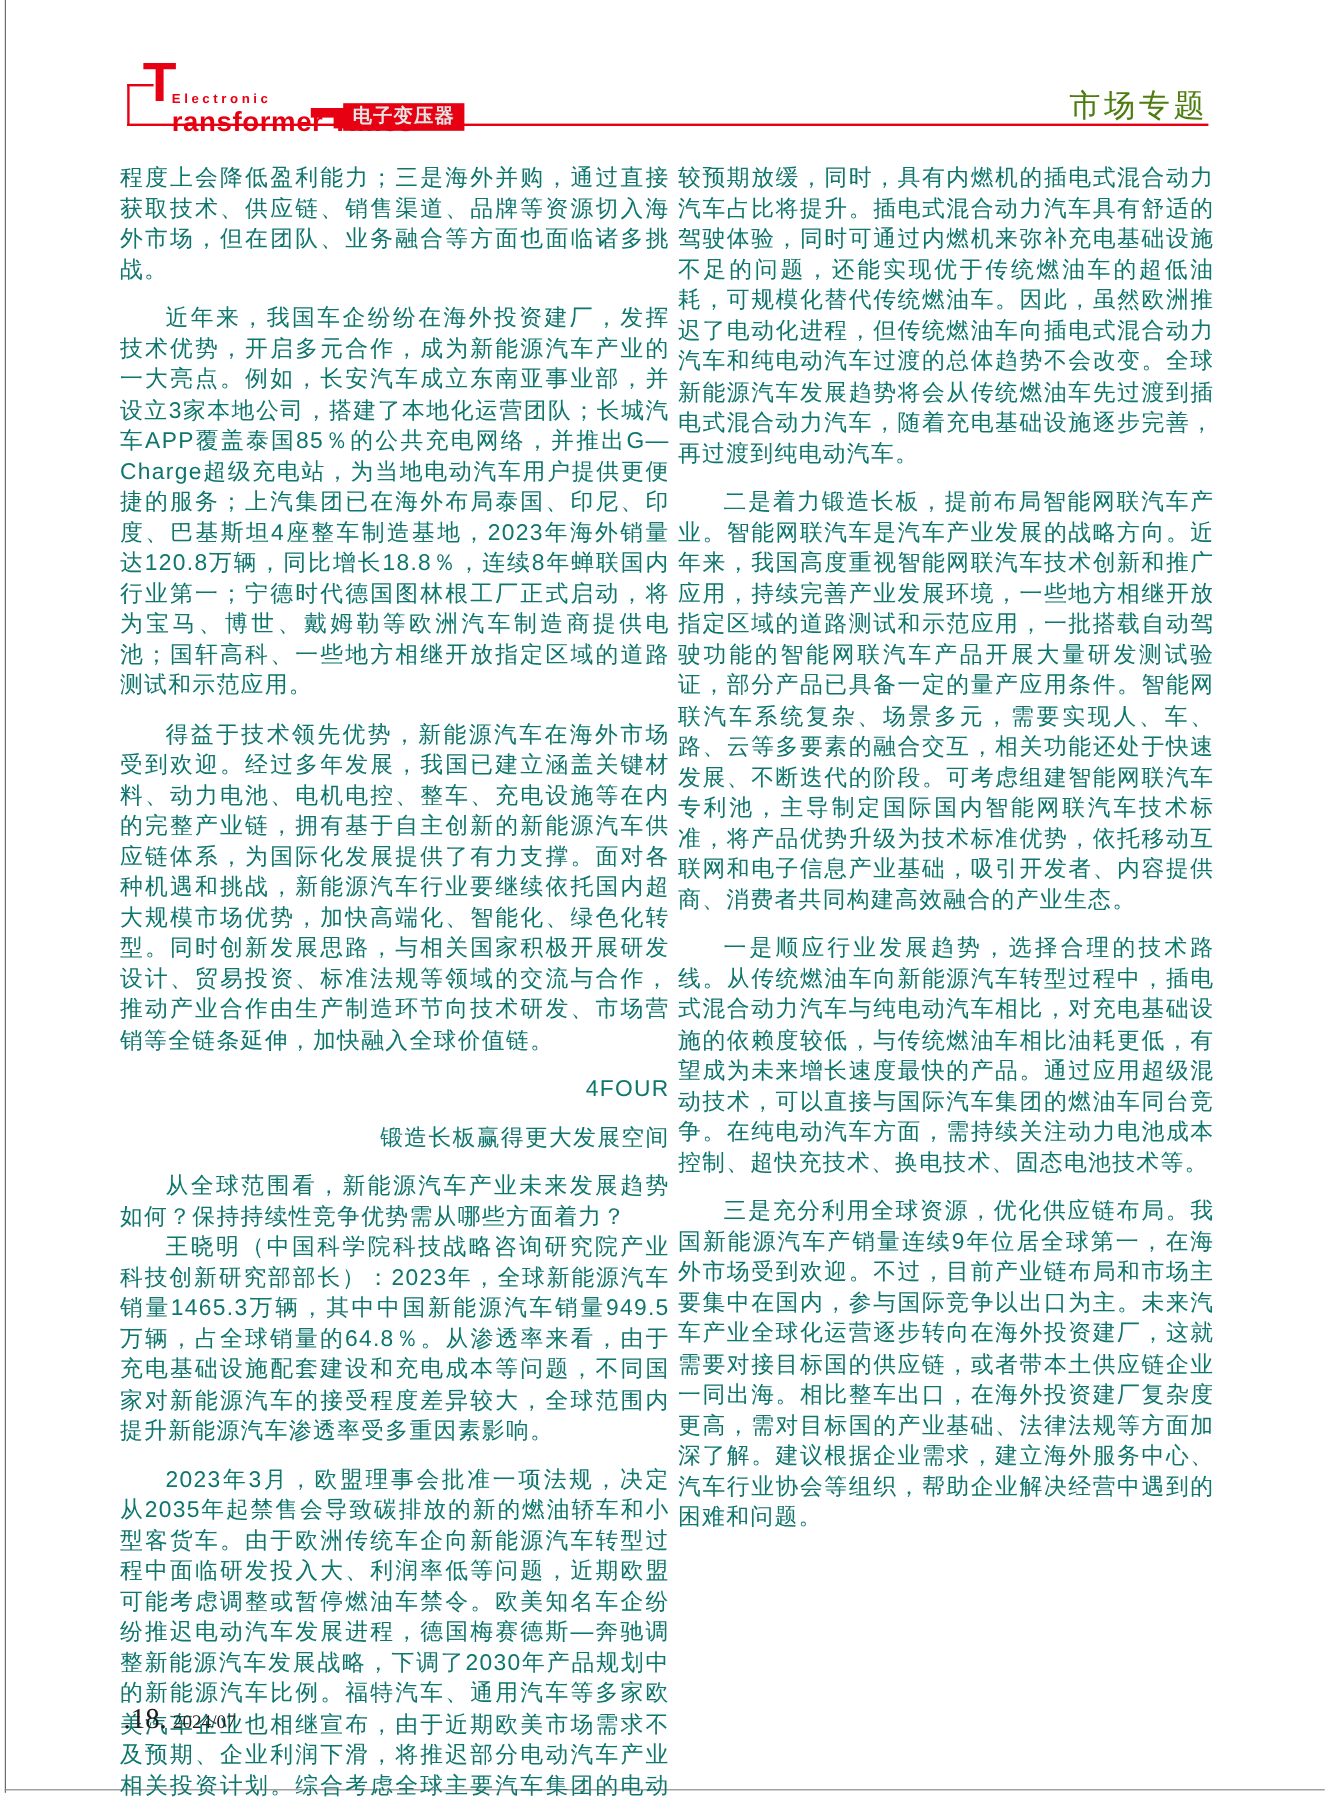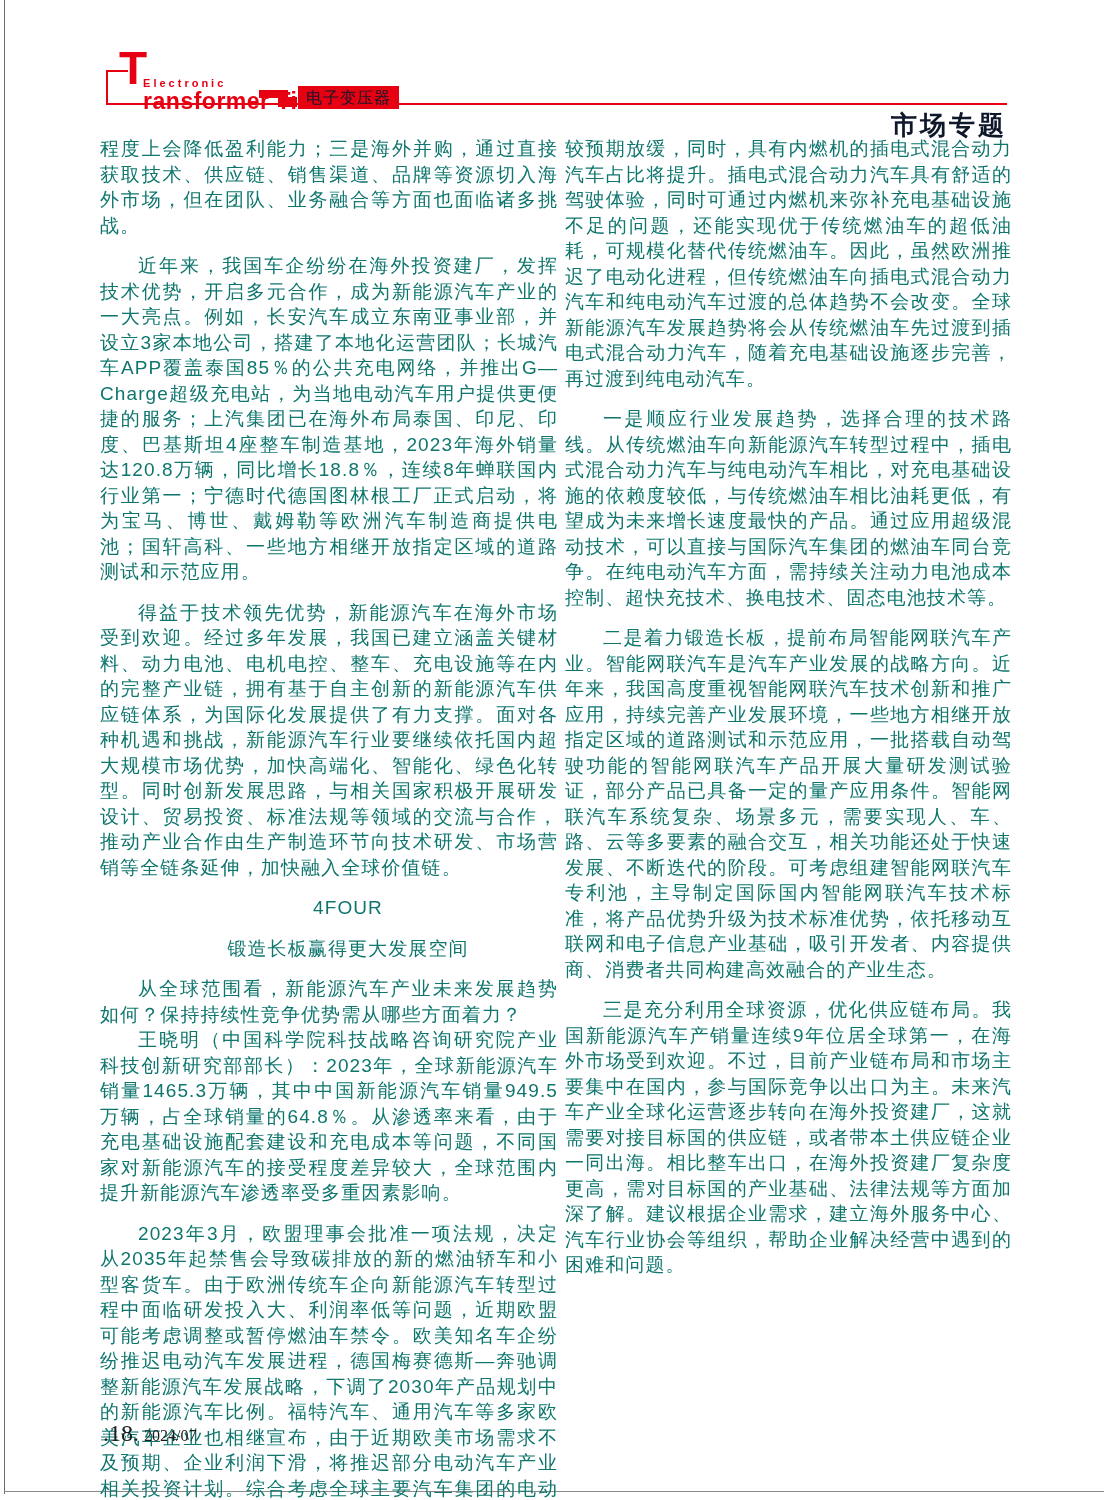--- a/index.html
+++ b/index.html
@@ -16,33 +16,33 @@
   .logo-t{font-size:46px;font-weight:bold;line-height:36px;letter-spacing:-2px;}
   .logo-col{margin-left:-2px;}
   .logo-small{font-size:11px;font-weight:bold;letter-spacing:3px;line-height:11px;margin-top:28px;}
   .logo-main{font-size:23px;font-weight:bold;line-height:24px;letter-spacing:0.5px;white-space:nowrap;}
   .logo-dash{font-weight:bold;}
   .hline-short{position:absolute;left:106px;top:70px;width:22px;height:2px;background:#e60012;}
   .vline{position:absolute;left:106px;top:70px;width:2px;height:35px;background:#e60012;}
   .hline-long{position:absolute;left:106px;top:103px;width:901px;height:2px;background:#e60012;}
   .step1{position:absolute;left:259px;top:90px;width:29px;height:8px;background:#e60012;}
   .step2{position:absolute;left:278px;top:97px;width:19px;height:10px;background:#e60012;}
-  .badge{position:absolute;left:298px;top:86px;height:23px;line-height:23px;background:#e60012;
-         color:#0f172a;font-size:16px;font-weight:normal;padding:0 8px;letter-spacing:1px;white-space:nowrap;}
-  .section-title{position:absolute;top:71px;right:98px;color:#0f172a;font-size:26px;
-         font-weight:bold;letter-spacing:3px;white-space:nowrap;margin-top:37px;}
+  .badge{position:absolute;left:286px;top:86px;height:23px;line-height:23px;background:#e60012;
+         color:#e5e5e5;font-size:16px;font-weight:bold;padding:0 8px;letter-spacing:1px;white-space:nowrap;}
+  .section-title{position:absolute;top:71px;right:98px;color:#4d7c0f;font-size:26px;
+         font-weight:normal;letter-spacing:3px;white-space:nowrap;}
 
   
   .col{position:absolute;top:136px;}
   .col-left{left:100px;width:458px;}
   .col-right{left:565px;width:447px;}
   .col p{margin:0 0 15px 0;font-size:19px;line-height:25.5px;color:#0f766e;
          text-align:justify;letter-spacing:1.1px;}
   .col p.indent{text-indent:2em;}
-  .col p.plain{text-align:center;}
+  .col p.plain{text-align:right;}
   .col p.no-gap{margin-bottom:0;}
 
   
   .footer{position:absolute;left:103px;top:1420px;color:#1c1c1c;
           font-family:"Liberation Serif",serif;white-space:nowrap;}
   .footer .page-num{font-size:24px;}
   .footer .issue{font-size:16px;margin-left:5px;}
 </style>
 </head>
 <body>
@@ -74,20 +74,20 @@
   <p class="body-para indent">得益于技术领先优势，新能源汽车在海外市场受到欢迎。经过多年发展，我国已建立涵盖关键材料、动力电池、电机电控、整车、充电设施等在内的完整产业链，拥有基于自主创新的新能源汽车供应链体系，为国际化发展提供了有力支撑。面对各种机遇和挑战，新能源汽车行业要继续依托国内超大规模市场优势，加快高端化、智能化、绿色化转型。同时创新发展思路，与相关国家积极开展研发设计、贸易投资、标准法规等领域的交流与合作，推动产业合作由生产制造环节向技术研发、市场营销等全链条延伸，加快融入全球价值链。</p>
   <p class="plain indent">4FOUR</p>
   <p class="plain indent">锻造长板赢得更大发展空间</p>
   <p class="body-para indent no-gap">从全球范围看，新能源汽车产业未来发展趋势如何？保持持续性竞争优势需从哪些方面着力？</p>
   <p class="body-para indent">王晓明（中国科学院科技战略咨询研究院产业科技创新研究部部长）：2023年，全球新能源汽车销量1465.3万辆，其中中国新能源汽车销量949.5万辆，占全球销量的64.8％。从渗透率来看，由于充电基础设施配套建设和充电成本等问题，不同国家对新能源汽车的接受程度差异较大，全球范围内提升新能源汽车渗透率受多重因素影响。</p>
   <p class="body-para indent">2023年3月，欧盟理事会批准一项法规，决定从2035年起禁售会导致碳排放的新的燃油轿车和小型客货车。由于欧洲传统车企向新能源汽车转型过程中面临研发投入大、利润率低等问题，近期欧盟可能考虑调整或暂停燃油车禁令。欧美知名车企纷纷推迟电动汽车发展进程，德国梅赛德斯—奔驰调整新能源汽车发展战略，下调了2030年产品规划中的新能源汽车比例。福特汽车、通用汽车等多家欧美汽车企业也相继宣布，由于近期欧美市场需求不及预期、企业利润下滑，将推迟部分电动汽车产业相关投资计划。综合考虑全球主要汽车集团的电动化战略和市场情况，新能源汽车发展大概率</p>
 </div>
 
 <div class="col col-right">
   <p class="body-para">较预期放缓，同时，具有内燃机的插电式混合动力汽车占比将提升。插电式混合动力汽车具有舒适的驾驶体验，同时可通过内燃机来弥补充电基础设施不足的问题，还能实现优于传统燃油车的超低油耗，可规模化替代传统燃油车。因此，虽然欧洲推迟了电动化进程，但传统燃油车向插电式混合动力汽车和纯电动汽车过渡的总体趋势不会改变。全球新能源汽车发展趋势将会从传统燃油车先过渡到插电式混合动力汽车，随着充电基础设施逐步完善，再过渡到纯电动汽车。</p>
+  <p class="body-para indent">二是着力锻造长板，提前布局智能网联汽车产业。智能网联汽车是汽车产业发展的战略方向。近年来，我国高度重视智能网联汽车技术创新和推广应用，持续完善产业发展环境，一些地方相继开放指定区域的道路测试和示范应用，一批搭载自动驾驶功能的智能网联汽车产品开展大量研发测试验证，部分产品已具备一定的量产应用条件。智能网联汽车系统复杂、场景多元，需要实现人、车、路、云等多要素的融合交互，相关功能还处于快速发展、不断迭代的阶段。可考虑组建智能网联汽车专利池，主导制定国际国内智能网联汽车技术标准，将产品优势升级为技术标准优势，依托移动互联网和电子信息产业基础，吸引开发者、内容提供商、消费者共同构建高效融合的产业生态。</p>
   <p class="body-para indent">一是顺应行业发展趋势，选择合理的技术路线。从传统燃油车向新能源汽车转型过程中，插电式混合动力汽车与纯电动汽车相比，对充电基础设施的依赖度较低，与传统燃油车相比油耗更低，有望成为未来增长速度最快的产品。通过应用超级混动技术，可以直接与国际汽车集团的燃油车同台竞争。在纯电动汽车方面，需持续关注动力电池成本控制、超快充技术、换电技术、固态电池技术等。</p>
-  <p class="body-para indent">二是着力锻造长板，提前布局智能网联汽车产业。智能网联汽车是汽车产业发展的战略方向。近年来，我国高度重视智能网联汽车技术创新和推广应用，持续完善产业发展环境，一些地方相继开放指定区域的道路测试和示范应用，一批搭载自动驾驶功能的智能网联汽车产品开展大量研发测试验证，部分产品已具备一定的量产应用条件。智能网联汽车系统复杂、场景多元，需要实现人、车、路、云等多要素的融合交互，相关功能还处于快速发展、不断迭代的阶段。可考虑组建智能网联汽车专利池，主导制定国际国内智能网联汽车技术标准，将产品优势升级为技术标准优势，依托移动互联网和电子信息产业基础，吸引开发者、内容提供商、消费者共同构建高效融合的产业生态。</p>
   <p class="body-para indent">三是充分利用全球资源，优化供应链布局。我国新能源汽车产销量连续9年位居全球第一，在海外市场受到欢迎。不过，目前产业链布局和市场主要集中在国内，参与国际竞争以出口为主。未来汽车产业全球化运营逐步转向在海外投资建厂，这就需要对接目标国的供应链，或者带本土供应链企业一同出海。相比整车出口，在海外投资建厂复杂度更高，需对目标国的产业基础、法律法规等方面加深了解。建议根据企业需求，建立海外服务中心、汽车行业协会等组织，帮助企业解决经营中遇到的困难和问题。</p>
 </div>
 
 <div class="footer">
   <span class="page-num">.18.</span><span class="issue">2024/07</span>
 </div>
 
 </body></html>

